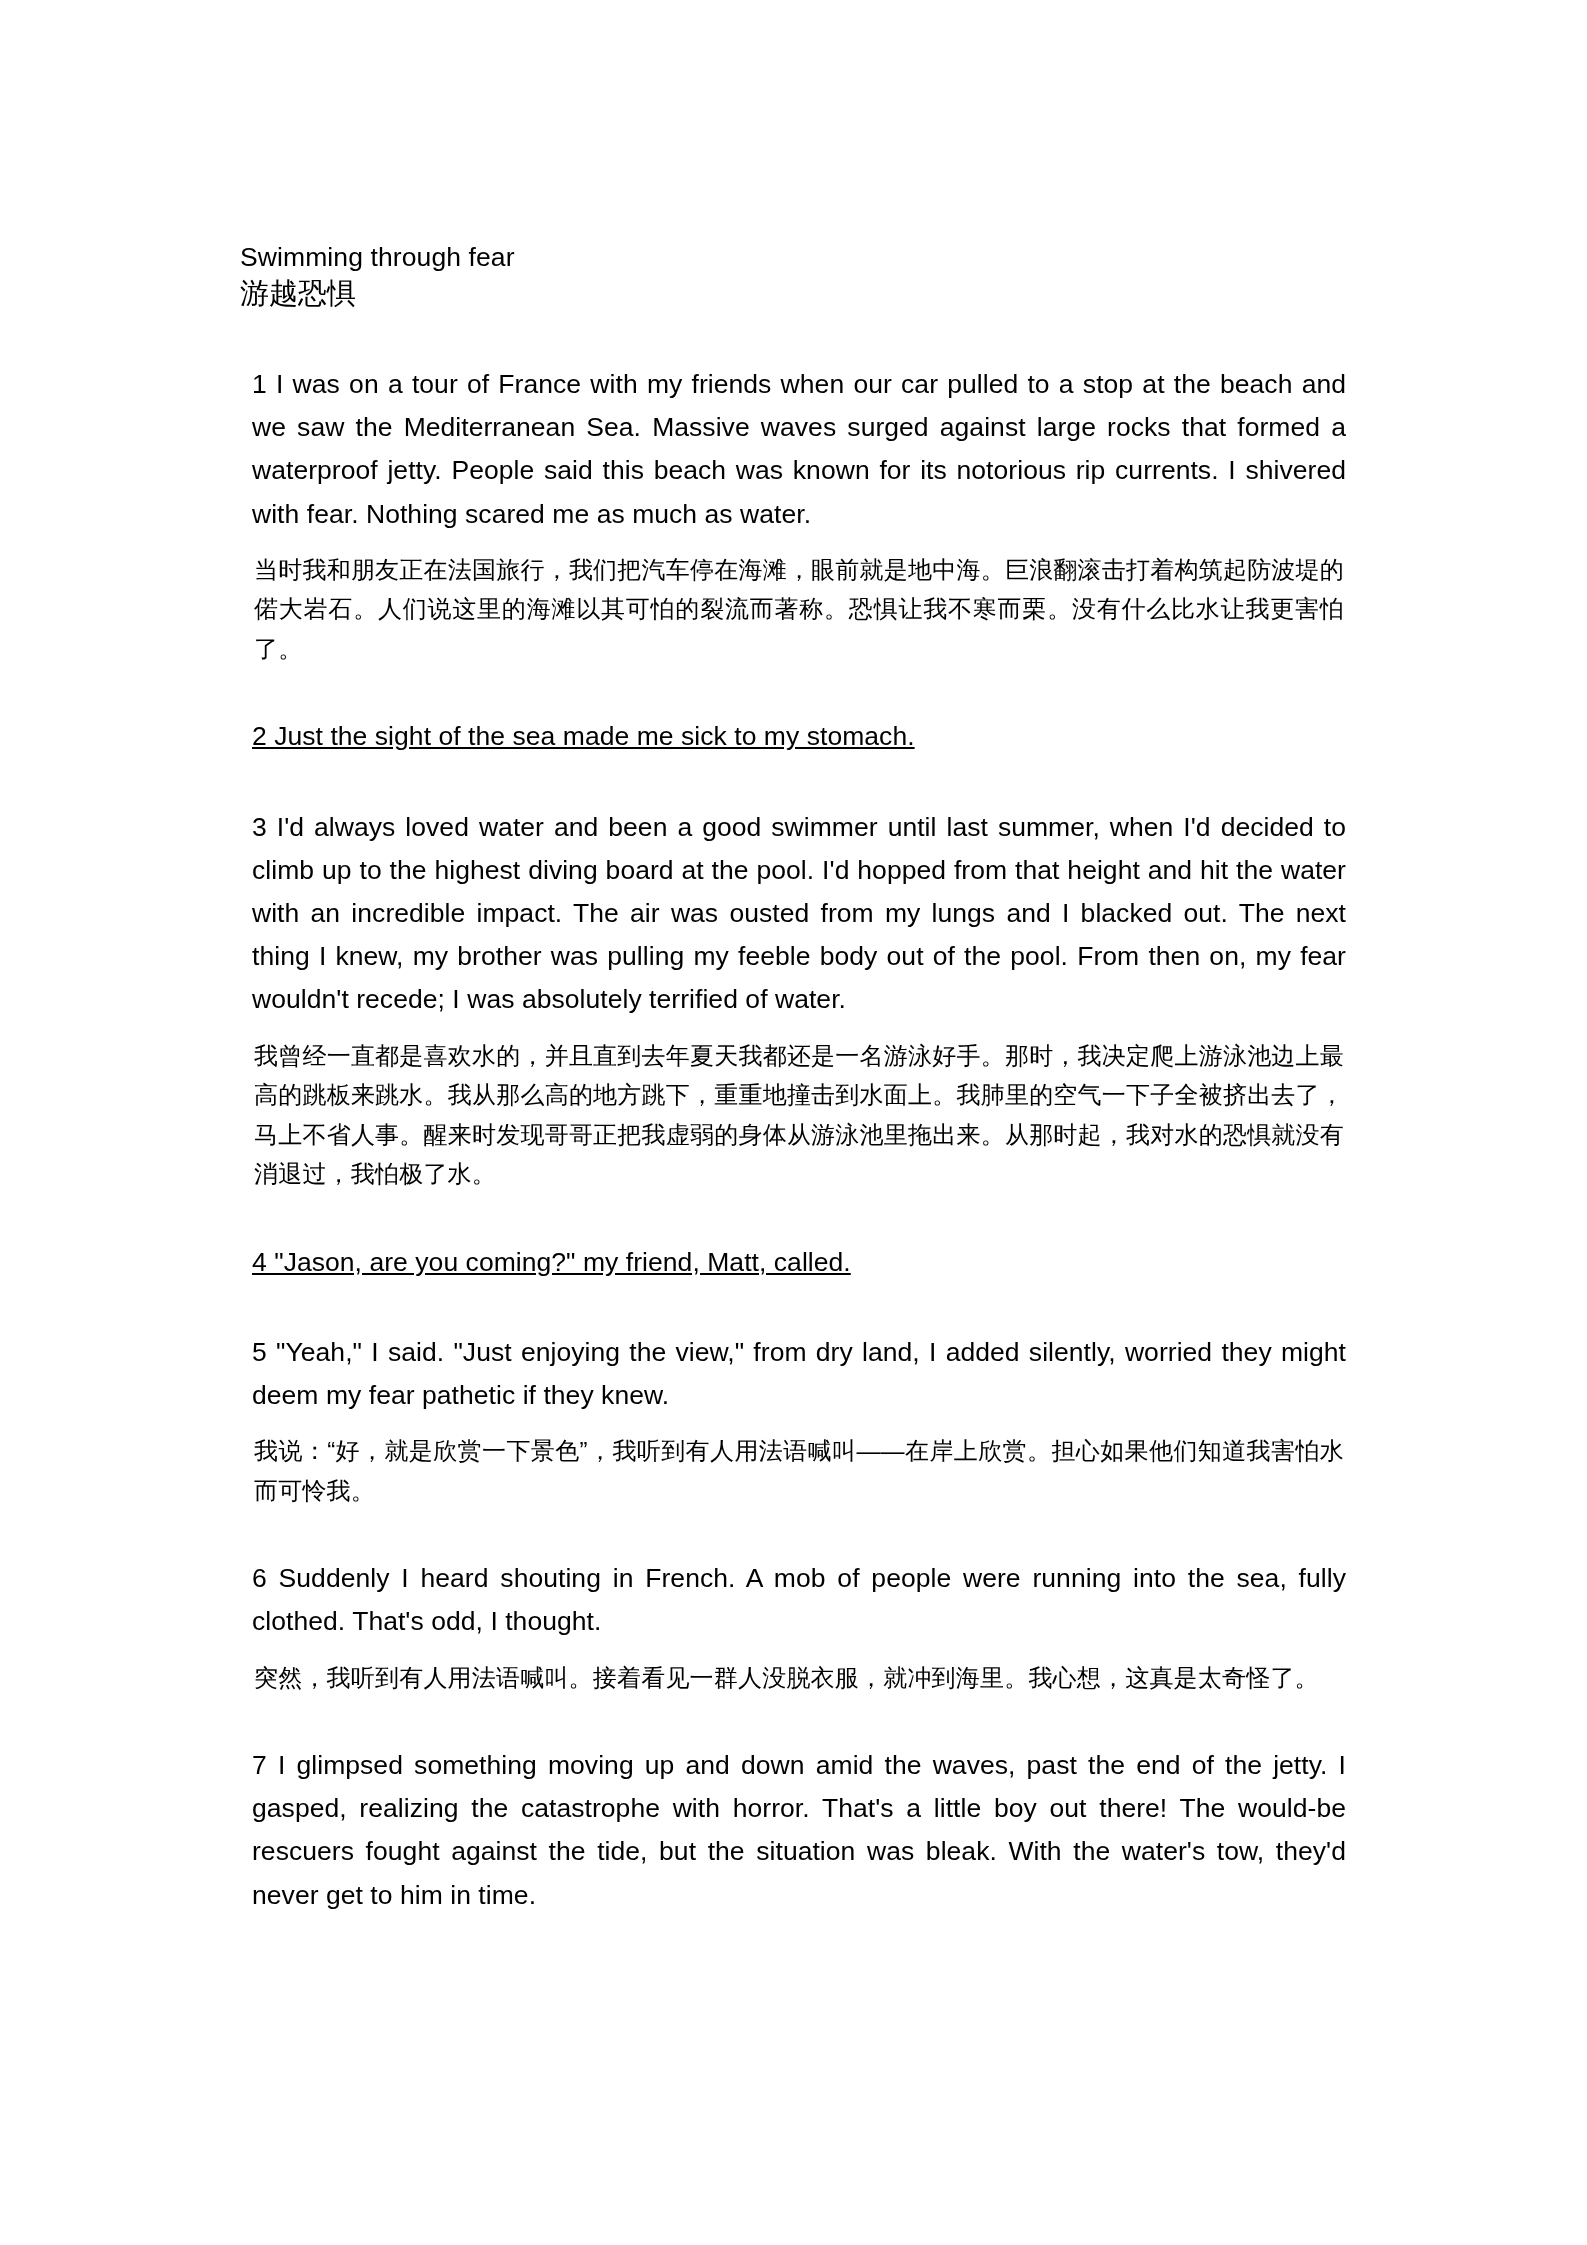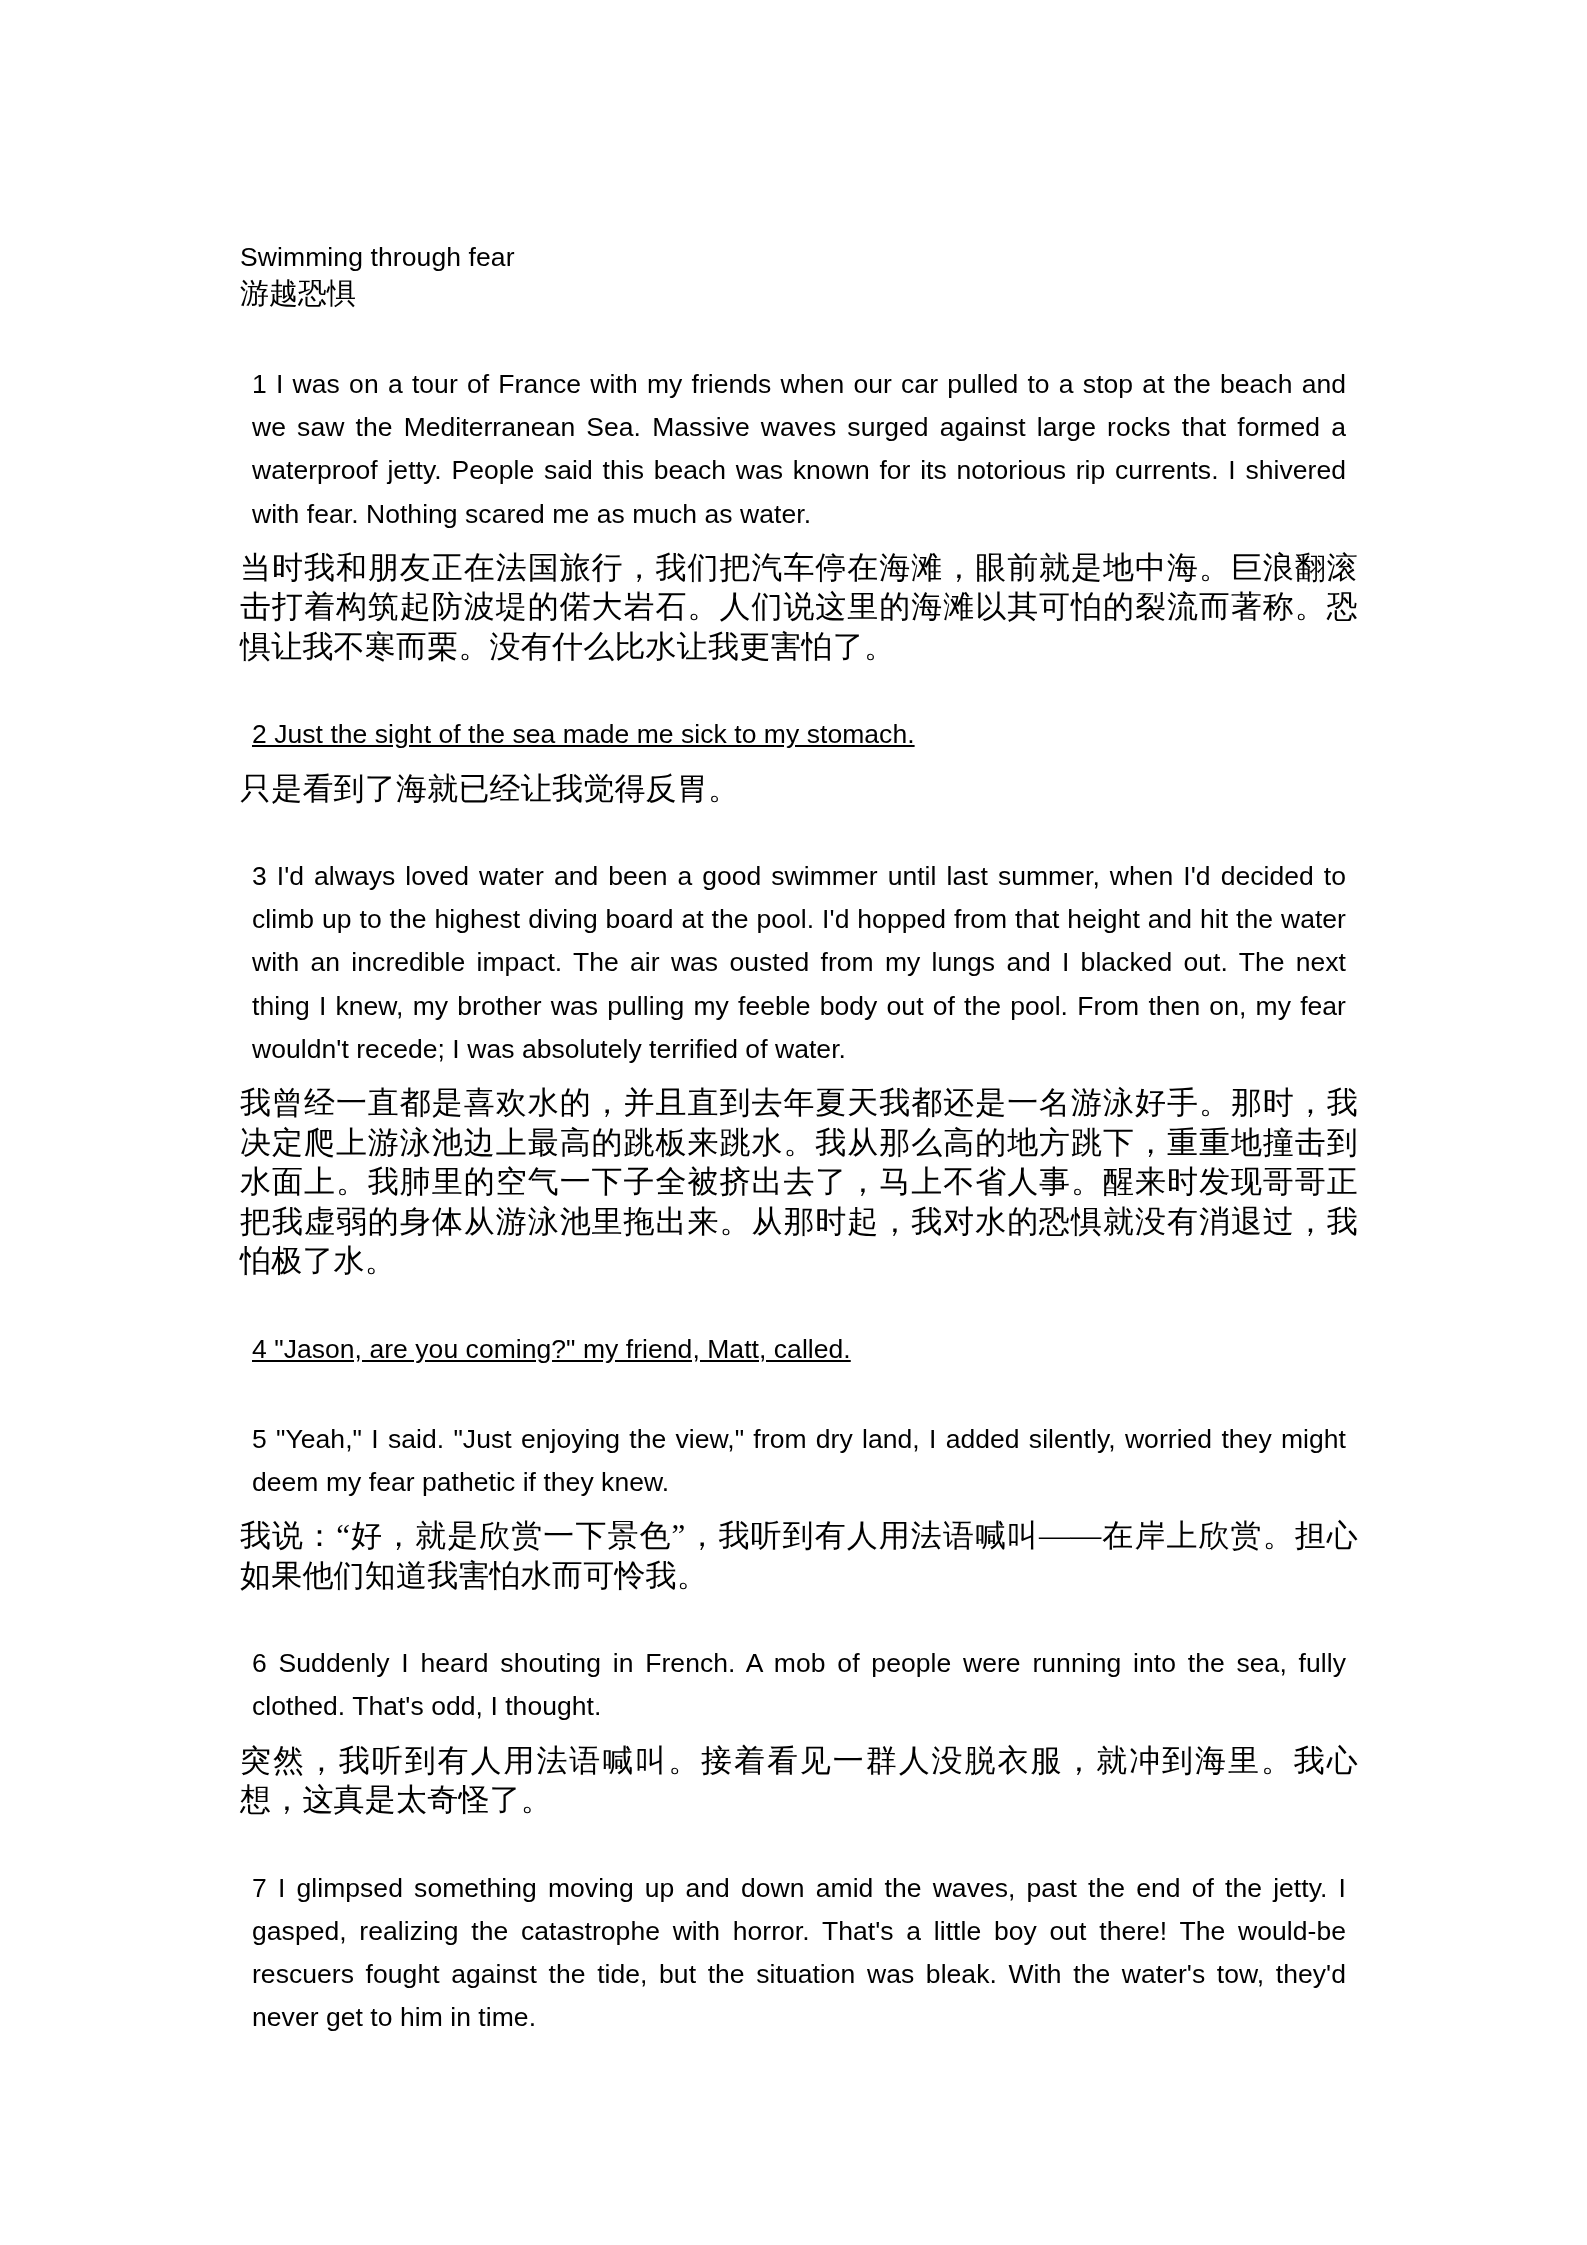--- a/index.html
+++ b/index.html
@@ -62,26 +62,26 @@
     text-justify: inter-word;
     letter-spacing: 0.05px;
     color: #000;
     margin: 12px;
   }
   .para-en.single-line {
     text-align: left;
     text-decoration: underline;
   }
   .para-zh {
-    font-family: Liberation Serif, serif;
-    font-size: 31px;
+    font-family: Liberation Sans, sans-serif;
+    font-size: 24px;
     line-height: 39.5px;
     text-align: justify;
     color: #000;
-    margin: 0;
+    margin: 14px;
     word-break: break-all;
     letter-spacing: 0.2px;
   }
   .para-zh.single-line {
     text-align: left;
     word-break: normal;
   }
 </style>
 </head>
 <body>
@@ -94,21 +94,20 @@
       <div class="title-zh">游越恐惧</div>
     </div>
 
     <div class="para-block">
       <p class="para-en">1 I was on a tour of France with my friends when our car pulled to a stop at the beach and we saw the Mediterranean Sea. Massive waves surged against large rocks that formed a waterproof jetty. People said this beach was known for its notorious rip currents. I shivered with fear. Nothing scared me as much as water.</p>
       <p class="para-zh">当时我和朋友正在法国旅行，我们把汽车停在海滩，眼前就是地中海。巨浪翻滚击打着构筑起防波堤的偌大岩石。人们说这里的海滩以其可怕的裂流而著称。恐惧让我不寒而栗。没有什么比水让我更害怕了。</p>
     </div>
 
     <div class="para-block">
       <p class="para-en single-line">2 Just the sight of the sea made me sick to my stomach.</p>
-      <p class="para-zh single-line">只是看到了海就已经让我觉得反胃。</p>
     </div>
 
     <div class="para-block">
       <p class="para-en">3 I'd always loved water and been a good swimmer until last summer, when I'd decided to climb up to the highest diving board at the pool. I'd hopped from that height and hit the water with an incredible impact. The air was ousted from my lungs and I blacked out. The next thing I knew, my brother was pulling my feeble body out of the pool. From then on, my fear wouldn't recede; I was absolutely terrified of water.</p>
       <p class="para-zh">我曾经一直都是喜欢水的，并且直到去年夏天我都还是一名游泳好手。那时，我决定爬上游泳池边上最高的跳板来跳水。我从那么高的地方跳下，重重地撞击到水面上。我肺里的空气一下子全被挤出去了，马上不省人事。醒来时发现哥哥正把我虚弱的身体从游泳池里拖出来。从那时起，我对水的恐惧就没有消退过，我怕极了水。</p>
     </div>
 
     <div class="para-block">
       <p class="para-en single-line">4 "Jason, are you coming?" my friend, Matt, called.</p>
     </div>

